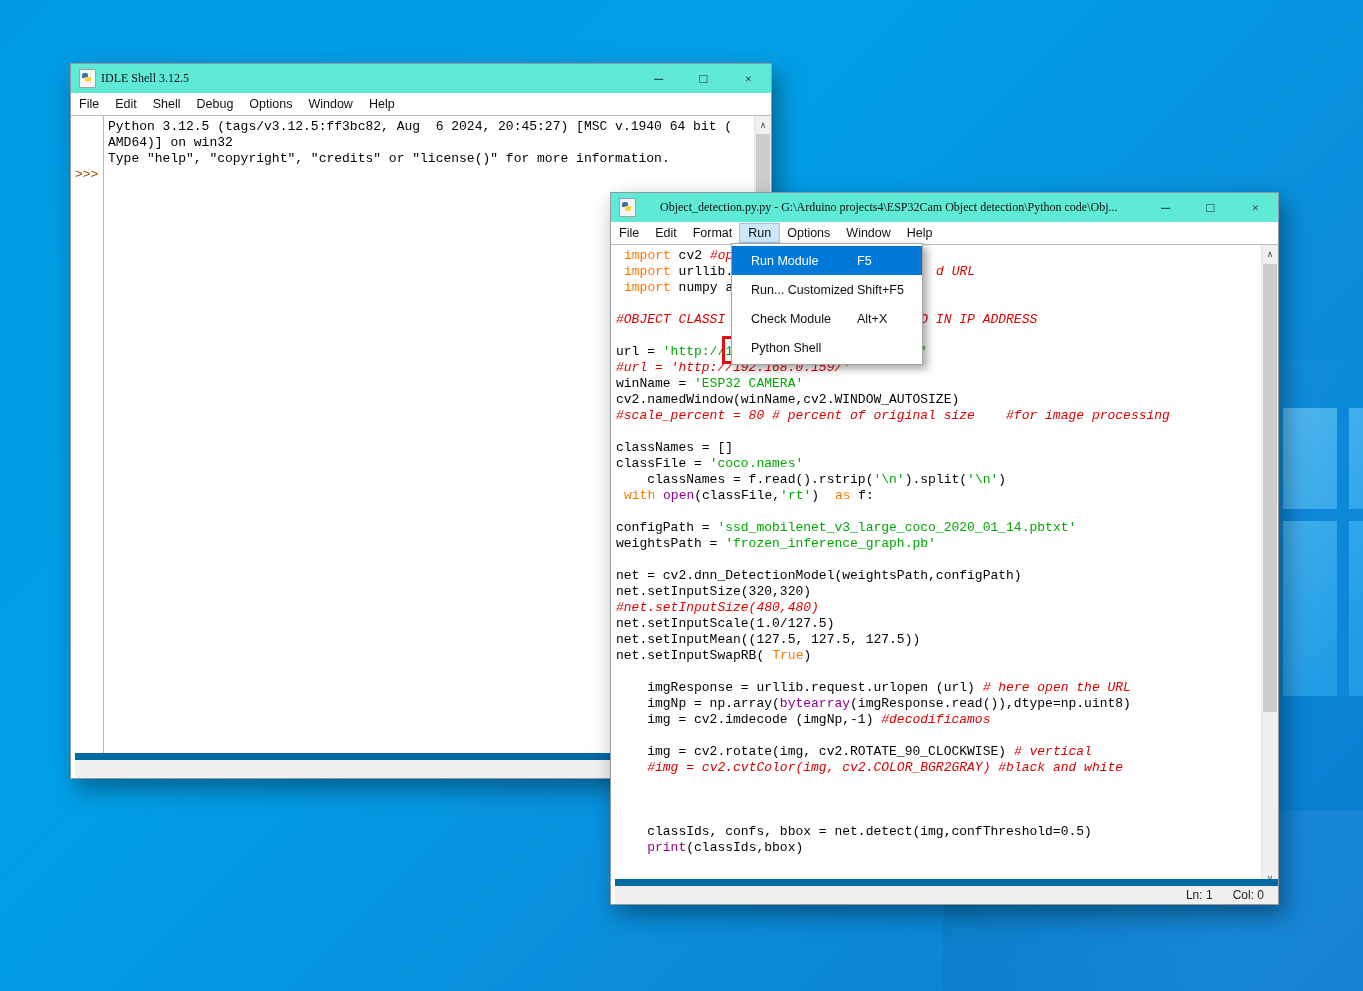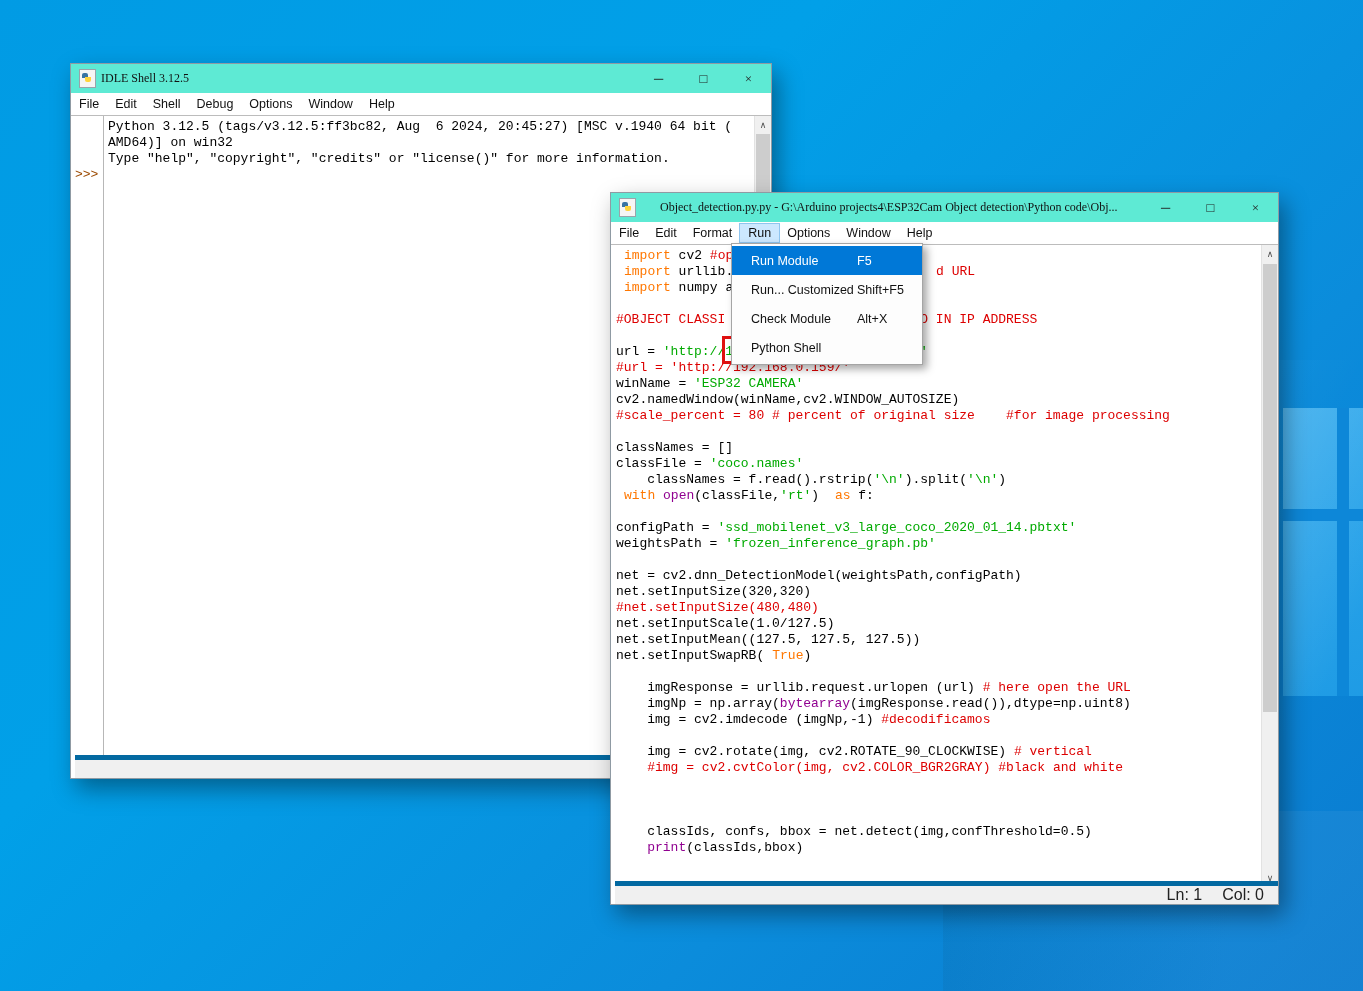--- a/index.html
+++ b/index.html
@@ -27,30 +27,30 @@
     font-size:13px;color:#222;cursor:default;}
   .app-icon{width:15px;height:17px;margin-left:8px;position:relative;background:#f5f5f5;
     border:1px solid #9aa3ab;flex:0 0 auto;}
   .app-icon .py-b{position:absolute;left:2px;top:3px;width:6px;height:5px;background:#3873a3;border-radius:2px 2px 0 0;}
   .app-icon .py-y{position:absolute;left:5px;top:7px;width:6px;height:5px;background:#ffd43b;border-radius:0 0 2px 2px;}
   .menubar{height:22px;display:flex;align-items:center;background:#fff;
     border-bottom:1px solid #e3e3e3;}
   .menu-item{font-size:12.5px;color:#111;padding:2px 8px;white-space:nowrap;}
   .menu-item.active{background:var(--menu-hl);outline:1px solid #8fc5ef;}
   .statusbar{position:absolute;left:4px;right:0;bottom:0;height:18px;background:#f0f0f0;
-    border-top:5px solid #0369a1;display:flex;align-items:center;justify-content:flex-end;
-    font-size:16px;color:#222;}
+    border-top:7px solid #0369a1;display:flex;align-items:center;justify-content:flex-end;
+    font-size:12px;color:#222;}
   .statusbar .cell{padding:0 14px 0 6px;}
 
   
   .textpane{position:absolute;left:0;right:0;background:#fff;overflow:hidden;
     border-top:1px solid #bcbcbc;}
   .mono-line{white-space:pre;height:16px;
     font-family:"Liberation Mono",monospace;font-size:13px;line-height:16px;color:var(--c-n);}
-  .tok-k{color:var(--c-k);margin-left:8px;} .tok-c{color:var(--c-c);} .tok-s{color:var(--c-s);}
+  .tok-k{color:var(--c-k);margin-left:8px;} .tok-c{color:var(--c-c);font-style:italic;} .tok-s{color:var(--c-s);}
   .tok-b{color:var(--c-b);} .tok-n{color:var(--c-n);}
 
   
   .gutter{position:absolute;left:0;top:0;bottom:0;width:32px;background:#fff;
     border-right:1px solid #b7b7b7;}
   .prompt{position:absolute;left:4px;top:51px;
     font-family:"Liberation Mono",monospace;font-size:13px;line-height:16px;color:#9c4a00;}
   .shell-lines{position:absolute;left:37px;top:3px;right:18px;}
   .code-lines{position:absolute;left:5px;top:3px;right:18px;}
 

